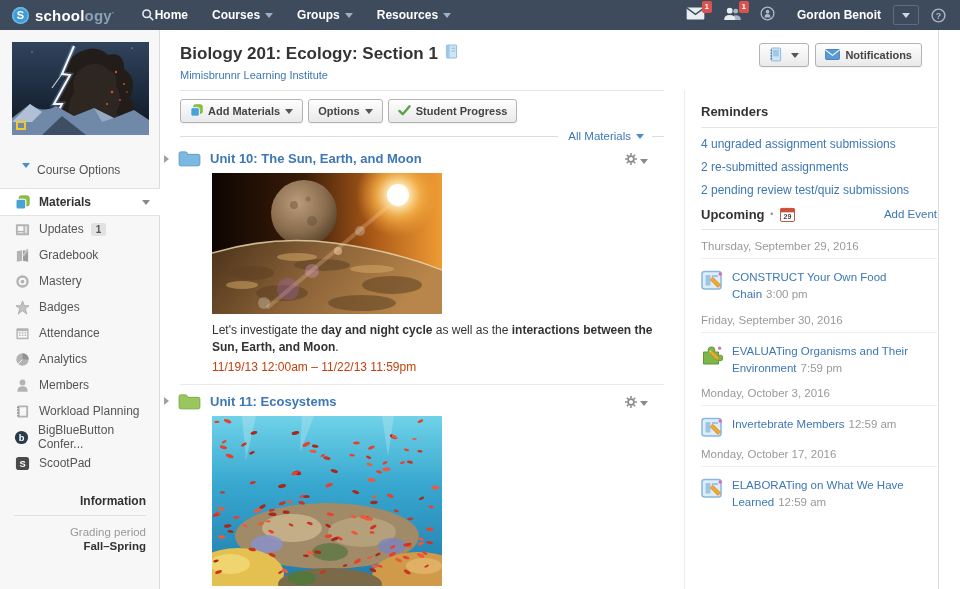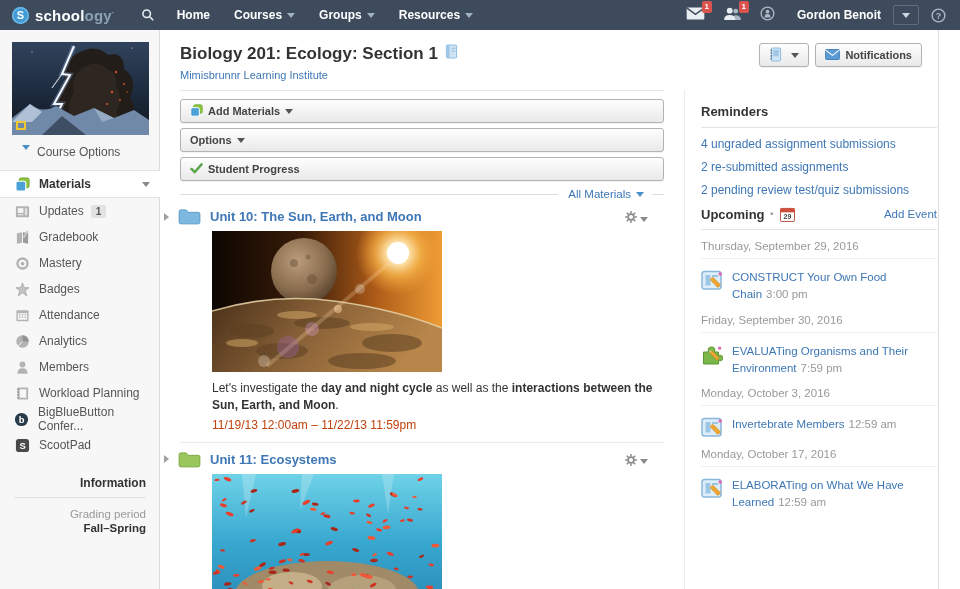--- a/index.html
+++ b/index.html
@@ -8,41 +8,41 @@
   a { text-decoration:none; cursor:pointer; }
 
   
   .navbar { position:absolute; top:0; left:0; width:960px; height:30px; background:#3d4b5c; display:flex; align-items:center; z-index:5; }
   .logo { display:flex; align-items:center; margin-left:12px; cursor:pointer; }
   .logo-circle { width:17px; height:17px; border-radius:50%; background:#429bd5; box-shadow:inset 0 0 0 1.5px #6db9e6; color:#fff; font-weight:bold; font-size:11px; display:flex; align-items:center; justify-content:center; }
   .logo-text { color:#fff; font-size:15px; font-weight:bold; margin-left:6px; letter-spacing:0.2px; }
   .logo-ogy { color:#8ba1b4; }
   .logo-tm { color:#8ba1b4; font-size:8px; vertical-align:super; }
   .nav-search { margin-left:26px; display:inline-flex; cursor:pointer; }
-  .nav-items { margin-left:22px; display:flex; align-items:flex-end; }
+  .nav-items { display:flex; align-items:flex-end; }
   .nav-item { color:#fff; font-weight:bold; font-size:12px; margin-right:24px; display:inline-flex; align-items:center; cursor:pointer; }
   .nav-right { margin-left:auto; display:flex; align-items:center; margin-right:14px; }
   .nav-icon-wrap { position:relative; display:inline-flex; margin-left:18px; cursor:pointer; }
   .nav-badge { position:absolute; top:-5px; right:-7px; background:#d9534f; color:#fff; font-size:8px; font-weight:bold; padding:1px 3px; border-radius:2px; line-height:1.2; }
   .nav-user { color:#fff; font-weight:bold; font-size:12px; margin-left:22px; cursor:pointer; }
   .nav-caret-box { width:26px; height:20px; border:1px solid #5d6c7e; border-radius:2px; display:inline-flex; align-items:center; justify-content:center; margin-left:12px; cursor:pointer; }
   .nav-help { margin-left:12px; display:inline-flex; cursor:pointer; }
 
   
   .caret { width:0; height:0; border-left:4px solid transparent; border-right:4px solid transparent; border-top:5px solid #555; display:inline-block; }
   .caret.white { border-top-color:#9fb0c1; margin-left:5px; }
   .caret.light { border-top-color:#cfd8e2; }
   .caret.blue  { border-top-color:#4a90c8; }
   .caret.gray  { border-top-color:#8a8a8a; }
   .caret.dark  { border-top-color:#555; }
 
   
   .sidebar { position:absolute; top:30px; left:0; width:160px; height:559px; background:#f7f7f7; border-right:1px solid #dcdcdc; }
   .course-photo { margin:12px 11px 0 12px; width:137px; height:93px; overflow:hidden; }
-  .course-options { display:flex; align-items:flex-start; gap:7px; padding:10px 0 11px 22px; font-size:12px; color:#555; cursor:pointer; }
+  .course-options { display:flex; align-items:flex-start; gap:7px; padding:28px 0 11px 22px; font-size:12px; color:#555; cursor:pointer; }
   .side-item { display:flex; align-items:center; height:26px; padding:0 10px 0 14px; font-size:12px; color:#555; cursor:pointer; }
   .side-item.active { height:28px; background:#fff; border-top:1px solid #e2e2e2; border-bottom:1px solid #e2e2e2; font-weight:bold; color:#333; margin-right:-1px; }
   .side-icon { width:16px; height:16px; margin-right:9px; display:inline-flex; align-items:center; justify-content:center; }
   .side-badge { background:#e2e2e2; color:#555; font-size:10px; font-weight:bold; padding:1px 5px; border-radius:2px; margin-left:7px; }
   .side-item .caret { margin-left:auto; }
   .side-info { margin:18px 13px 0 14px;text-align:right; }
   .info-heading { font-size:12px; font-weight:bold; color:#333; padding-bottom:7px; border-bottom:1px solid #e0e0e0; }
   .grading-label { font-size:11.5px; color:#999; margin-top:10px; }
   .grading-value { font-size:11.5px; color:#333; font-weight:bold; margin-top:2px; }
 
@@ -50,21 +50,21 @@
   .content { position:absolute; top:30px; left:160px; width:778px; height:559px; background:#fff; }
   .content-header { position:relative; height:60px; padding:14px 20px 0; }
   .content-header h1 { font-size:17px; color:#333; display:flex; align-items:center; gap:7px; }
   .institution { display:inline-block; font-size:11px; color:#3d77b5; margin-top:5px; }
   .header-buttons { position:absolute; right:16px; top:13px; display:flex; gap:6px; }
   .btn { display:inline-flex; align-items:center; gap:5px; background:linear-gradient(#fefefe,#e9e9e9); border:1px solid #b3b3b3; border-radius:3px; padding:4px 9px; height:24px; font-family:"Liberation Sans",sans-serif; font-size:11px; font-weight:bold; color:#444; box-shadow:0 1px 1px rgba(0,0,0,0.06); cursor:pointer; }
 
   .columns { display:flex; height:499px; overflow:hidden; }
   .main-col { width:526px; padding:0 20px; border-right:1px solid #ececec; }
   .header-rule { border-top:1px solid #e5e5e5; }
-  .toolbar { display:flex; gap:5px; margin-top:8px;flex-direction:column; }
+  .toolbar { display:flex; gap:5px; margin-top:8px; }
   .filter-row { display:flex; align-items:center; margin-top:7px; }
   .filter-line { height:1px; background:#ddd; flex:1; }
   .filter-line.stub { flex:0 0 12px; }
   .filter-label { font-size:11.5px; color:#3d77b5; margin:0 5px 0 10px; }
   .filter-row .caret { margin-right:8px; }
 
   .unit-row { display:flex; align-items:center; margin:8px 0 0 -16px; position:relative; }
   .chev-right { width:0; height:0; border-top:4px solid transparent; border-bottom:4px solid transparent; border-left:5px solid #a0a0a0; margin-right:9px; cursor:pointer; }
   .unit-title { font-size:13px; font-weight:bold; color:#3d77b5; margin-left:9px; }
   .gear-wrap { position:absolute; right:16px; top:2px; display:flex; align-items:center; gap:2px; cursor:pointer; }

